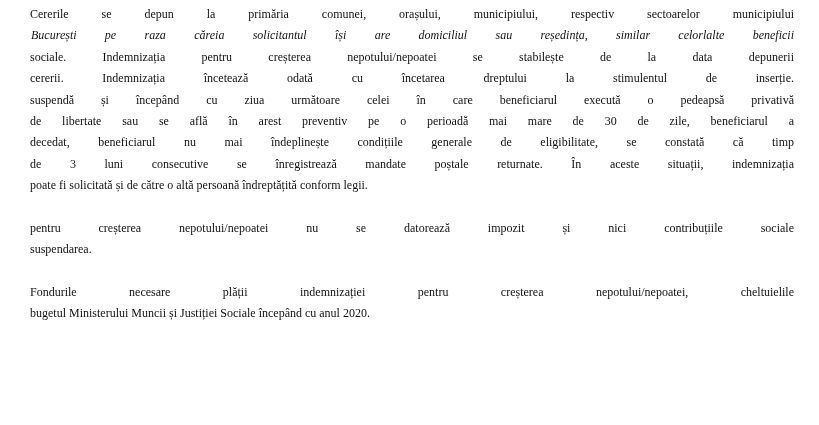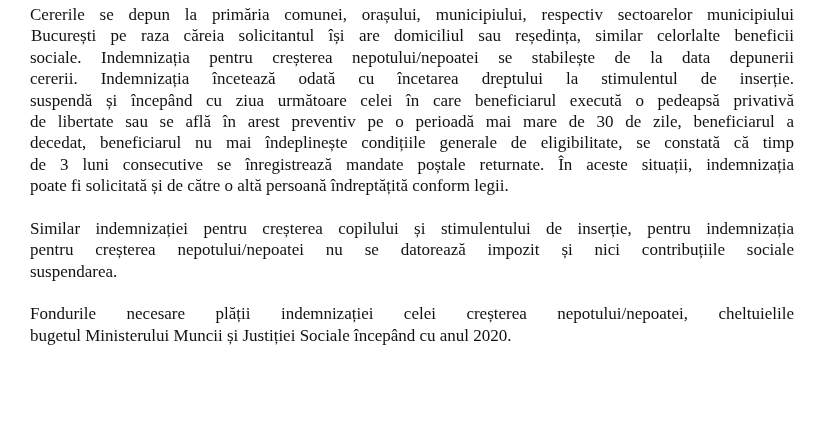--- a/index.html
+++ b/index.html
@@ -12,60 +12,59 @@
       height: 425px;
       overflow: hidden;
       position: relative;
     }
     .page {
       position: absolute;
       left: 30px;
       top: 4px;
       width: 764px;
       font-family: "Liberation Serif", "DejaVu Serif", serif;
-      font-size: 17px;
+      font-size: 12px;
       line-height: 21.4px;
       color: #111111;
     }
     .line {
       display: block;
       white-space: nowrap;
       text-align: justify;
       text-align-last: justify;
       height: 21.4px;
     }
     .line.last {
       text-align-last: left;
     }
     .para {
       margin: 0 0 21.4px 0;
     }
-    .para.p1 .line:nth-child(2) { padding-left: 1px; }
+    .para.p1 .line:nth-child(2) { padding-left: 1px; font-style: italic; }
   </style>
 </head>
 <body>
 
 <div class="page">
 
   <div class="para p1">
     <span class="line">Cererile se depun la primăria comunei, orașului, municipiului, respectiv sectoarelor municipiului</span>
     <span class="line">București pe raza căreia solicitantul își are domiciliul sau reședința, similar celorlalte beneficii</span>
     <span class="line">sociale. Indemnizația pentru creșterea nepotului/nepoatei se stabilește  de la data depunerii</span>
     <span class="line">cererii. Indemnizația încetează odată cu încetarea dreptului la stimulentul de inserție.</span>
     <span class="line">suspendă și  începând cu ziua următoare celei în care beneficiarul execută o pedeapsă privativă</span>
     <span class="line">de libertate sau se află în arest preventiv pe o perioadă mai mare de 30 de zile, beneficiarul a</span>
     <span class="line">decedat, beneficiarul nu mai îndeplinește condițiile generale de eligibilitate, se constată că timp</span>
     <span class="line">de 3 luni consecutive se înregistrează mandate poștale returnate. În aceste situații, indemnizația</span>
     <span class="line last">poate fi solicitată și de către o altă persoană îndreptățită conform legii.</span>
   </div>
 
   <div class="para p2">
-    <span class="line">Similar indemnizației pentru creșterea copilului și stimulentului de inserție, pentru indemnizația</span>
     <span class="line">pentru creșterea nepotului/nepoatei nu se datorează impozit și nici contribuțiile sociale</span>
     <span class="line last">suspendarea.</span>
   </div>
 
   <div class="para p3">
-    <span class="line">Fondurile necesare plății indemnizației celei creșterea nepotului/nepoatei, cheltuielile</span>
+    <span class="line">Fondurile necesare plății indemnizației pentru creșterea nepotului/nepoatei, cheltuielile</span>
     <span class="line last">bugetul Ministerului Muncii și Justiției Sociale începând cu anul 2020.</span>
   </div>
 
 </div>
 
 </body></html>

